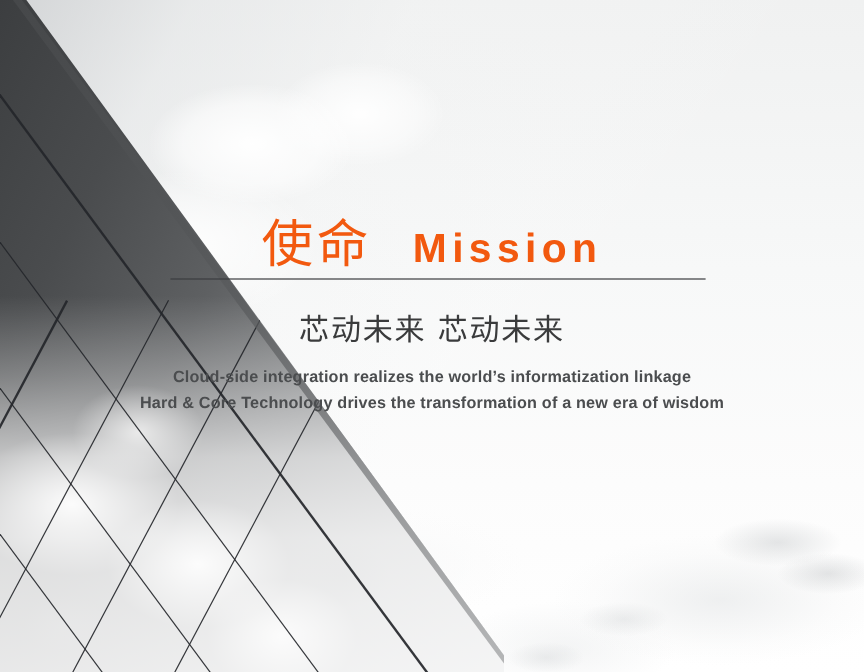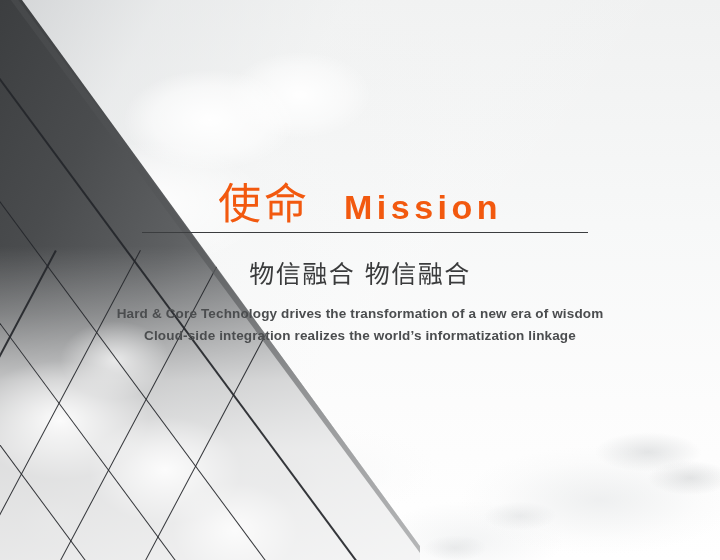--- a/index.html
+++ b/index.html
@@ -229,21 +229,21 @@
   </div>
 
   <div class="content">
 
     <div class="title-row">
       <span class="title-cn">使命</span><span class="title-en">Mission</span>
     </div>
 
     <div class="divider"></div>
 
-    <div class="subtitle">物信融合 物信融合</div>
+    <div class="subtitle">芯动未来 芯动未来</div>
 
     <div class="body-lines">
+      <div class="body-line">Cloud-side integration realizes the world’s informatization linkage</div>
       <div class="body-line">Hard &amp; Core Technology drives the transformation of a new era of wisdom</div>
-      <div class="body-line">Cloud-side integration realizes the world’s informatization linkage</div>
     </div>
 
   </div>
 </div>
 
 </body></html>

